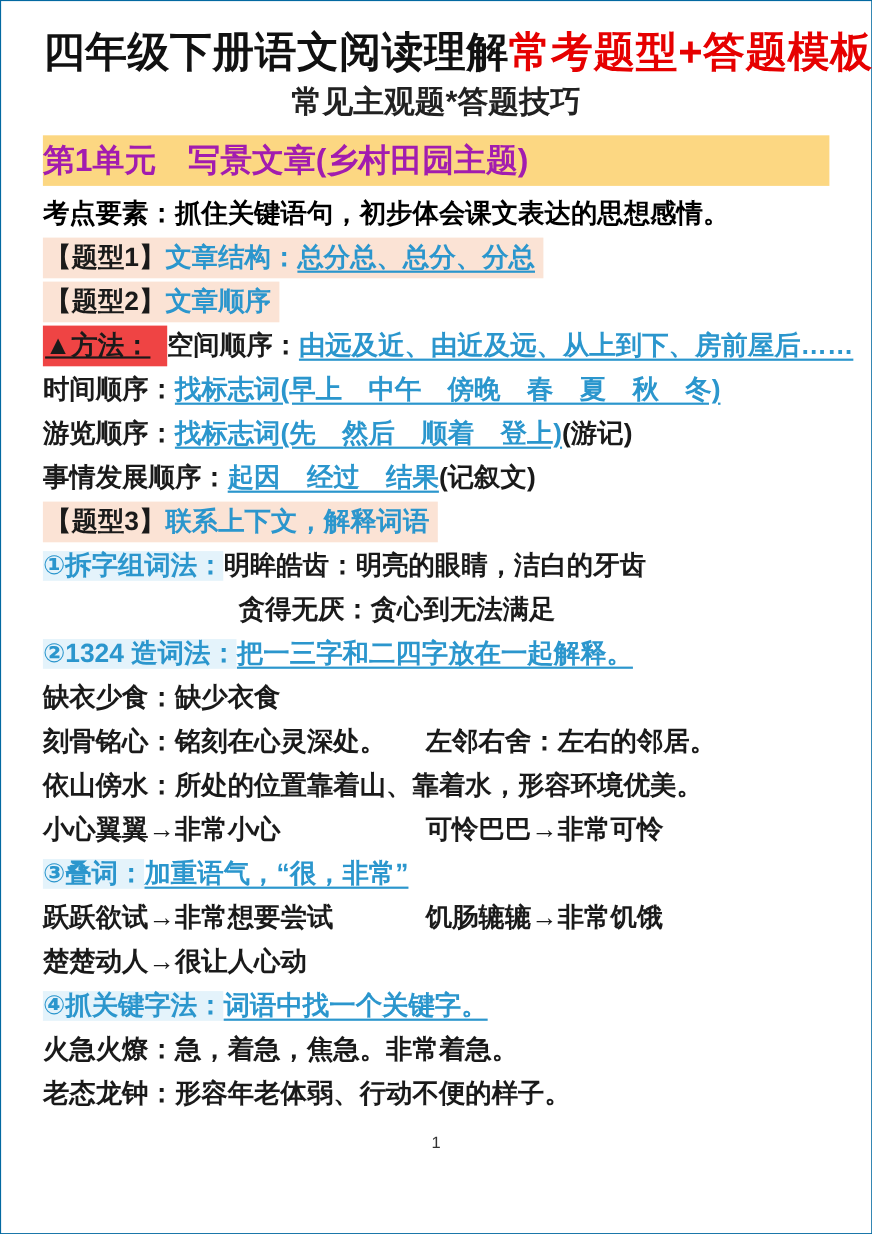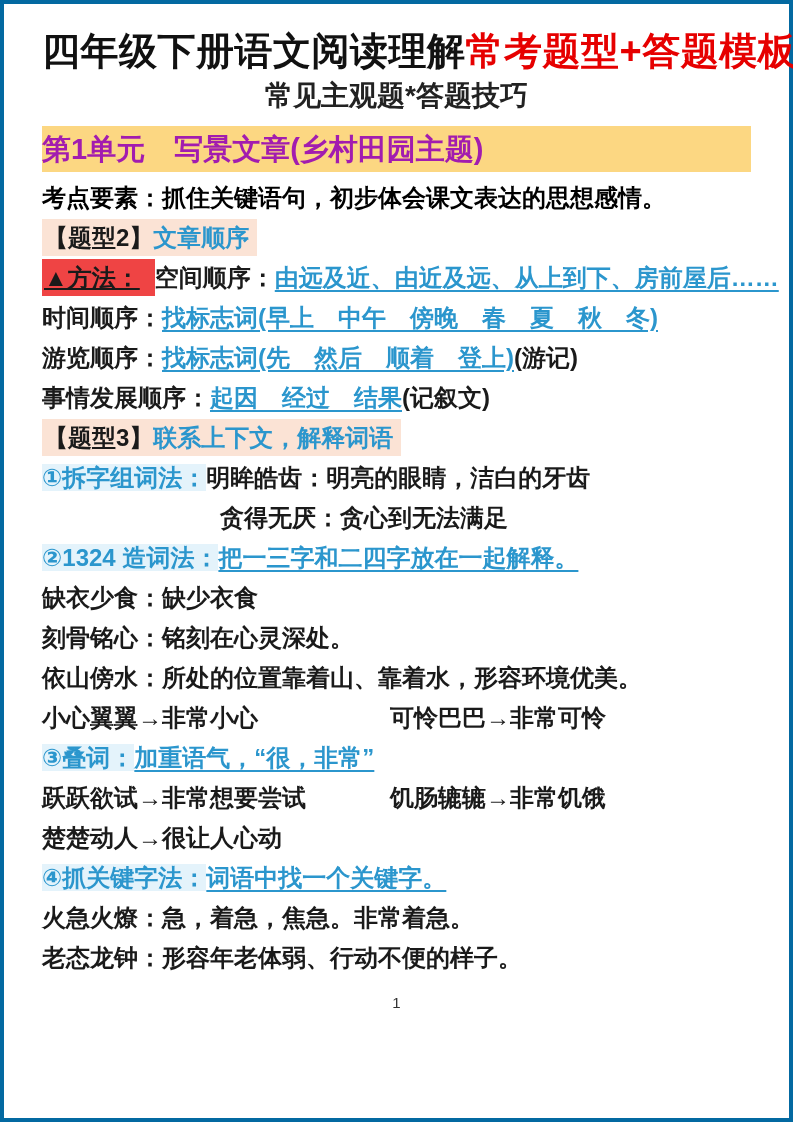--- a/index.html
+++ b/index.html
@@ -6,21 +6,21 @@
   body {
     width: 793px; height: 1122px;
     font-family: "Liberation Sans", "DejaVu Sans", sans-serif;
     color: #111;
     overflow: hidden;
   }
   .page {
     box-sizing: border-box;
     width: 793px; height: 1122px;
     padding: 22px 38px 0 38px;
-    border: 4px solid #0369a1;
+    border: 1px solid #0369a1;
   }
   .title {
     text-align: center; font-size: 38px; font-weight: bold;
     line-height: 50px; white-space: nowrap; letter-spacing: 0.5px;
   }
   .title .red { color: #e60000; }
   .subtitle {
     text-align: center; font-size: 28px; font-weight: bold;
     line-height: 40px; color: #222;
   }
@@ -61,20 +61,21 @@
   <div class="title"><span>四年级下册语文阅读理解</span><span class="red">常考题型+答题模板</span></div>
 
   <div class="subtitle">常见主观题*答题技巧</div>
 
   <div class="banner">第1单元　写景文章(乡村田园主题)</div>
 
   <div class="body-lines">
 
     <div class="line red"><span>考点要素：</span><span>抓住关键语句，初步体会课文表达的思想感情。</span></div>
 
+    <div class="line"><span class="hl-pink"><span>【题型1】</span><span class="blue">文章结构：</span><span class="link">总分总、总分、分总</span></span></div>
 
     <div class="line"><span class="hl-pink"><span>【题型2】</span><span class="blue">文章顺序</span></span></div>
 
     <div class="line"><span class="hl-yellow">▲方法：</span><span>空间顺序：</span><span class="link">由远及近、由近及远、从上到下、房前屋后……</span></div>
 
     <div class="line"><span>时间顺序：</span><span class="link">找标志词(早上　中午　傍晚　春　夏　秋　冬)</span></div>
 
     <div class="line"><span>游览顺序：</span><span class="link">找标志词(先　然后　顺着　登上)</span><span>(游记)</span></div>
 
     <div class="line"><span>事情发展顺序：</span><span class="link">起因　经过　结果</span><span>(记叙文)</span></div>
@@ -87,20 +88,21 @@
     <div class="line indent"><span>贪得无厌：贪心到无法满足</span></div>
 
     <div class="line"><span class="blue hl-blue">②1324 造词法：</span><span class="link">把一三字和二四字放在一起解释。</span></div>
 
     <div class="line cols">
         <span class="col-left">缺衣少食：缺少衣食</span>
       </div>
 
     <div class="line cols">
         <span class="col-left">刻骨铭心：铭刻在心灵深处。</span>
+        <span>左邻右舍：左右的邻居。</span>
       </div>
 
     <div class="line"><span>依山傍水：所处的位置靠着山、靠着水，形容环境优美。</span></div>
 
     <div class="line cols">
         <span class="col-left">小心翼翼→非常小心</span>
         <span>可怜巴巴→非常可怜</span>
       </div>
 
     <div class="line"><span class="blue hl-blue">③叠词：</span><span class="link">加重语气，“很，非常”</span></div>

